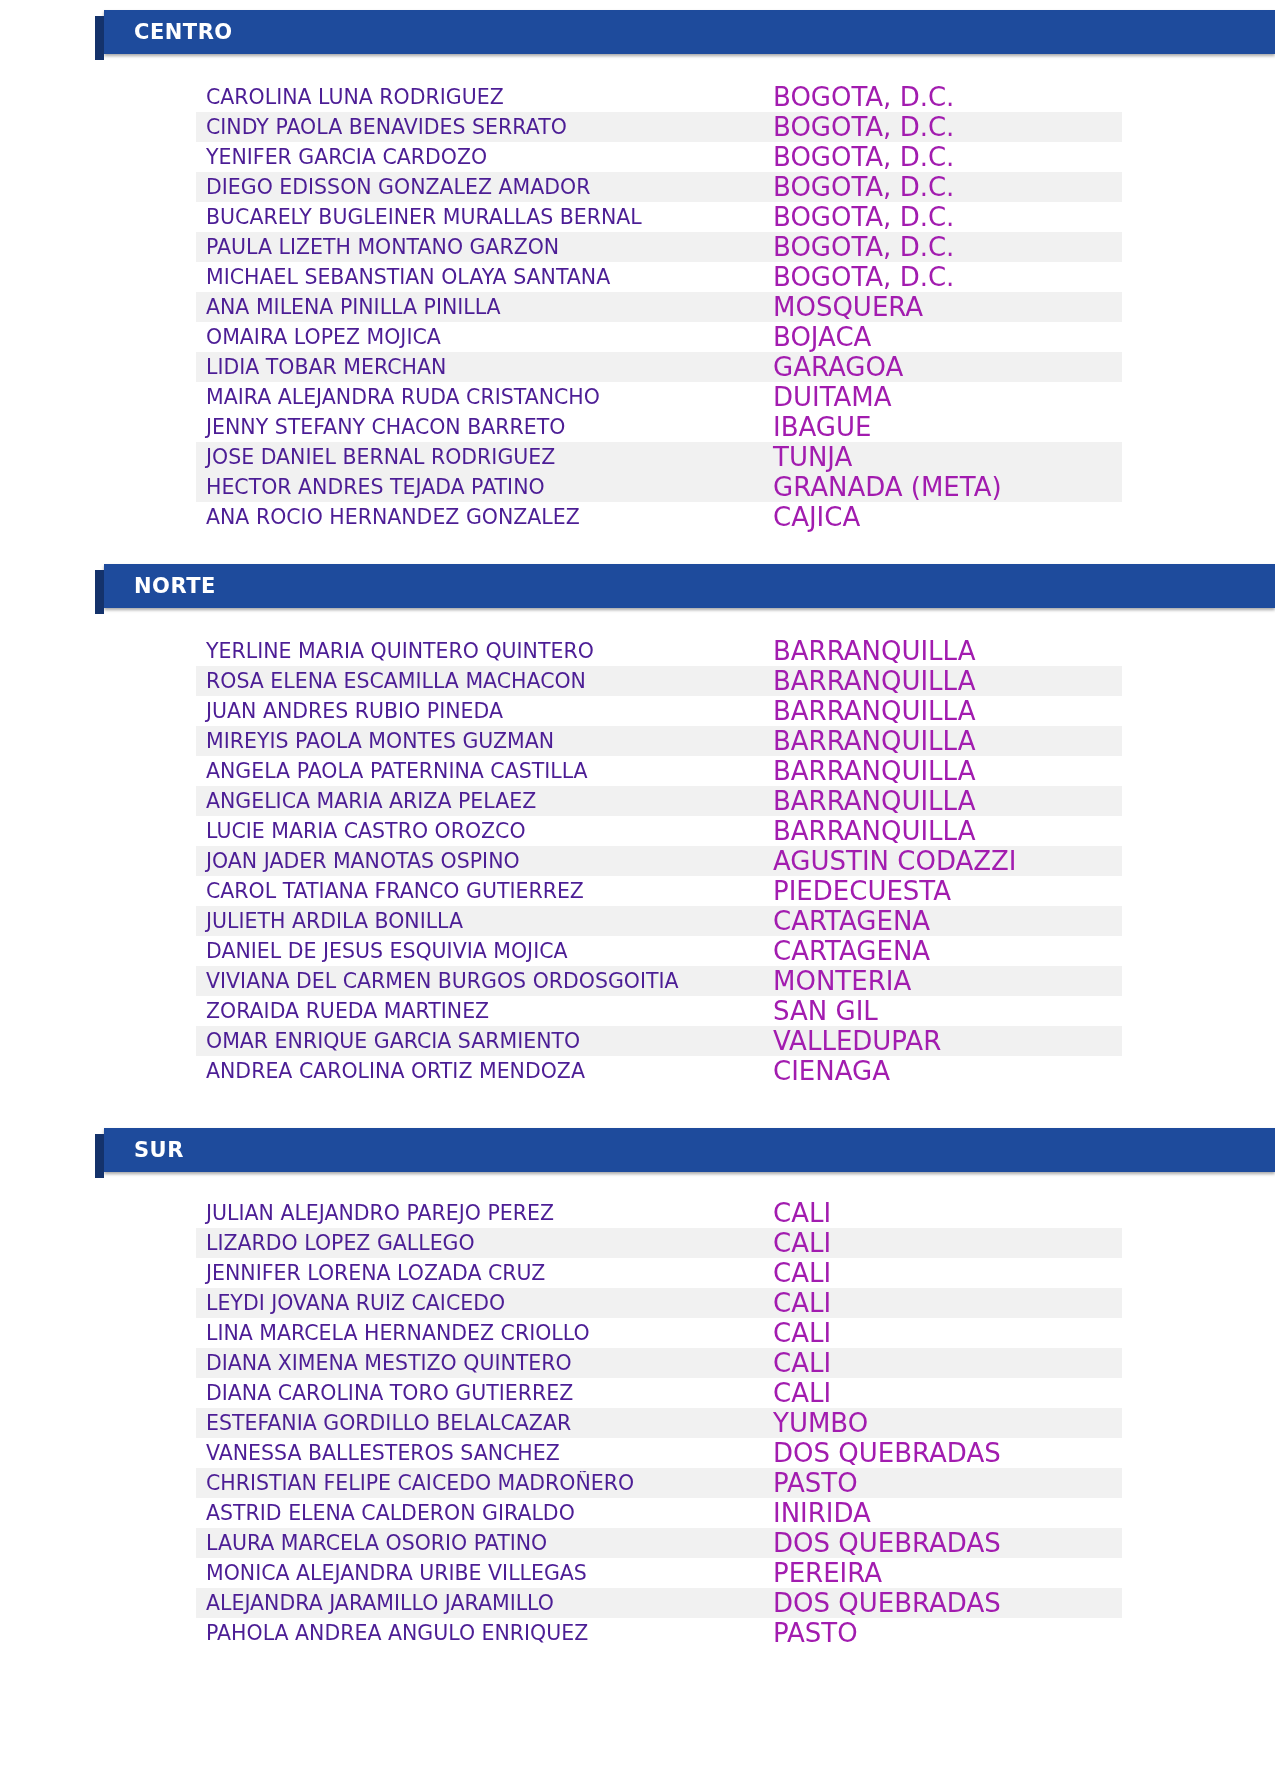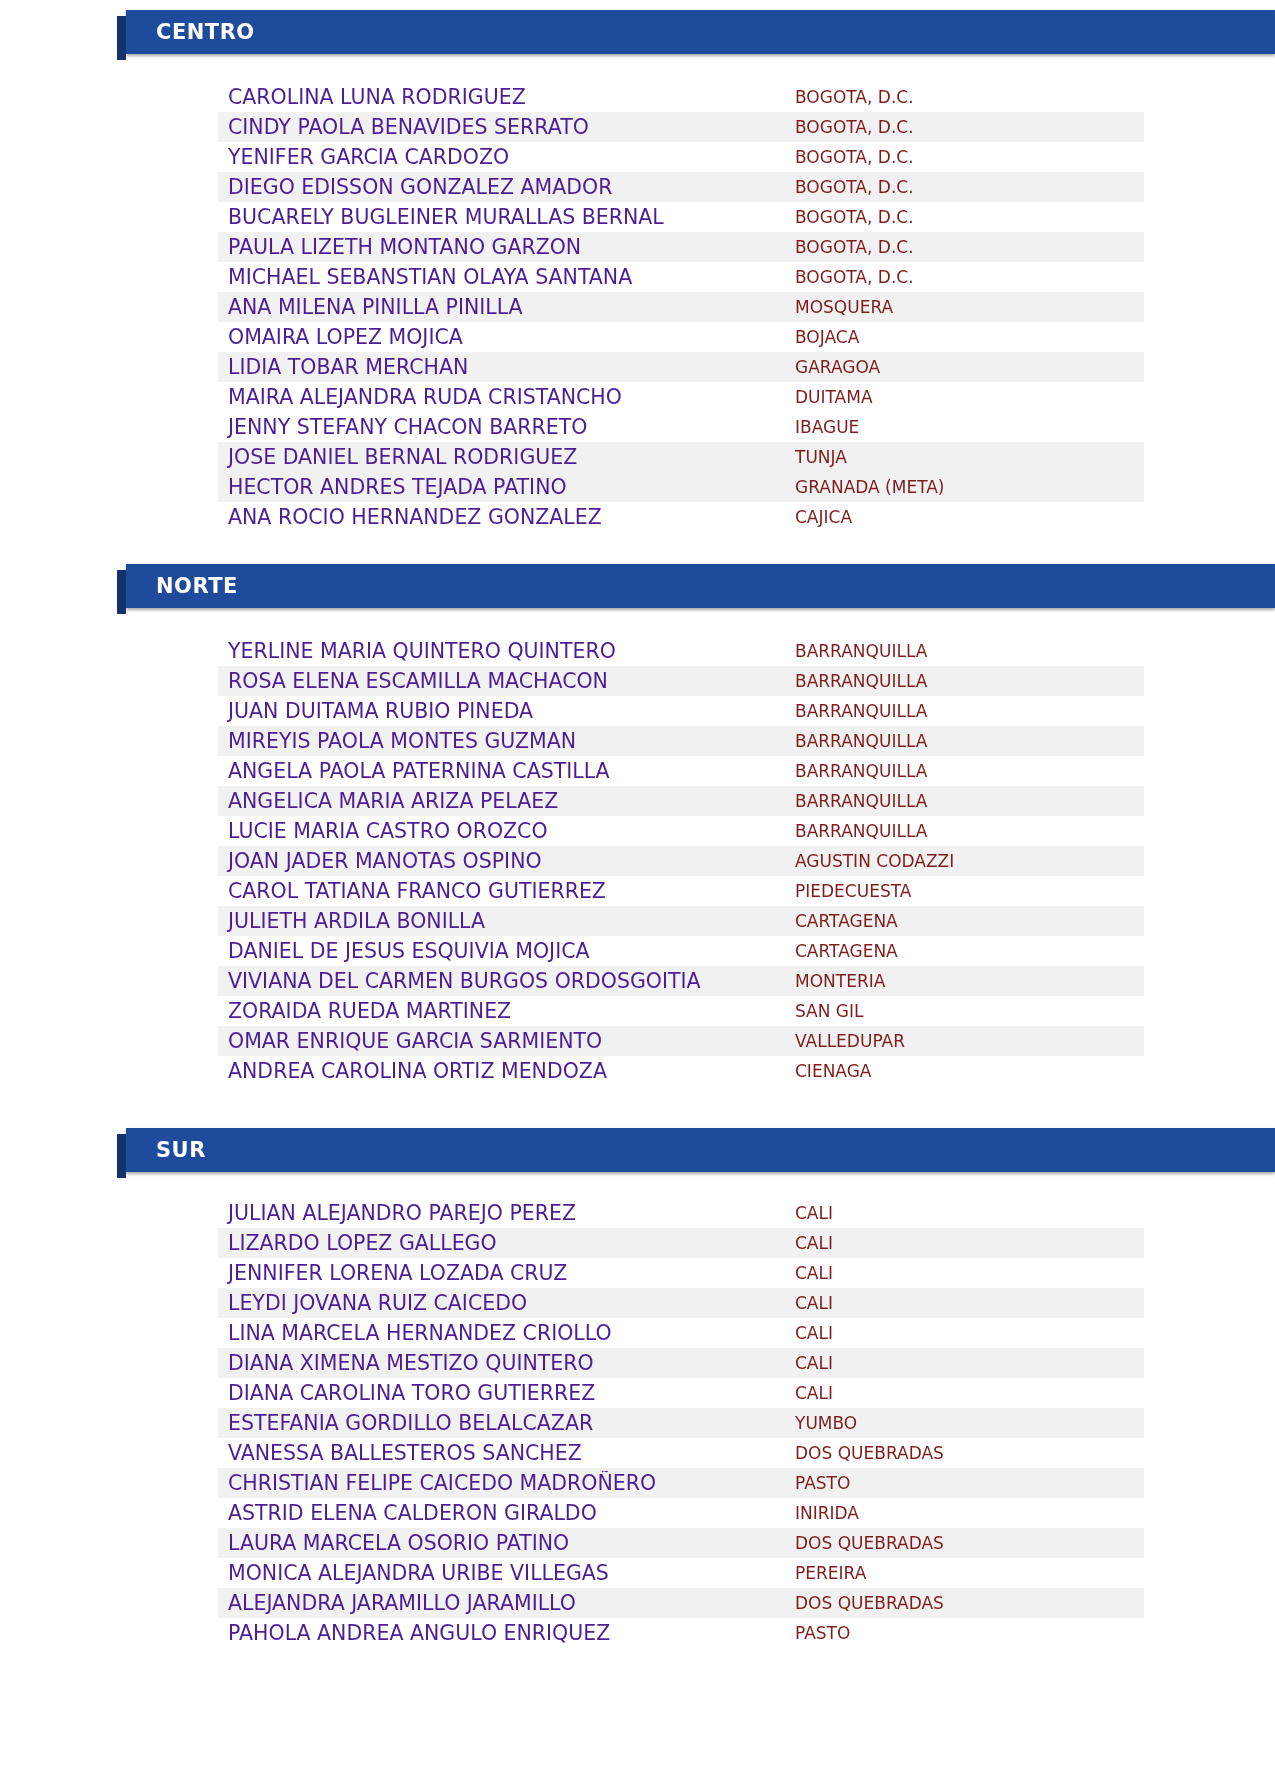--- a/index.html
+++ b/index.html
@@ -17,21 +17,20 @@
     position: relative;
     width: 1275px;
     min-height: 1783px;
     box-sizing: border-box;
     padding: 0;
   }
 
   
   .section {
     margin: 0;
-    padding-left: 22px;
   }
   .section-header {
     position: relative;
     margin-left: 104px;
     margin-right: 0;
     height: 44px;
     background: #1e4b9c;
     display: flex;
     align-items: center;
     box-shadow: 0 2px 3px rgba(0,0,0,0.35);
@@ -73,22 +72,22 @@
     width: 577px;
     font-size: 20.5px;
     color: #4c1d95;
     white-space: nowrap;
     overflow: hidden;
     padding-left: 10px;
     box-sizing: border-box;
   }
   .cell-city {
     flex: 1;
-    font-size: 17px;
-    color: #7f1d1d;
+    font-size: 26px;
+    color: #a21caf;
     white-space: nowrap;
   }
 
   .gap-centro { height: 28px; }
   .gap-after-centro { height: 32px; }
   .gap-norte { height: 28px; }
   .gap-after-norte { height: 42px; }
   .gap-sur { height: 26px; }
 
   .spacer-top { height: 10px; }
@@ -178,21 +177,21 @@
     <div class="table">
       <div class="row">
         <span class="cell-name">YERLINE MARIA QUINTERO QUINTERO</span>
         <span class="cell-city">BARRANQUILLA</span>
       </div>
       <div class="row alt">
         <span class="cell-name">ROSA ELENA ESCAMILLA MACHACON</span>
         <span class="cell-city">BARRANQUILLA</span>
       </div>
       <div class="row">
-        <span class="cell-name">JUAN DUITAMA RUBIO PINEDA</span>
+        <span class="cell-name">JUAN ANDRES RUBIO PINEDA</span>
         <span class="cell-city">BARRANQUILLA</span>
       </div>
       <div class="row alt">
         <span class="cell-name">MIREYIS PAOLA MONTES GUZMAN</span>
         <span class="cell-city">BARRANQUILLA</span>
       </div>
       <div class="row">
         <span class="cell-name">ANGELA PAOLA PATERNINA CASTILLA</span>
         <span class="cell-city">BARRANQUILLA</span>
       </div>

